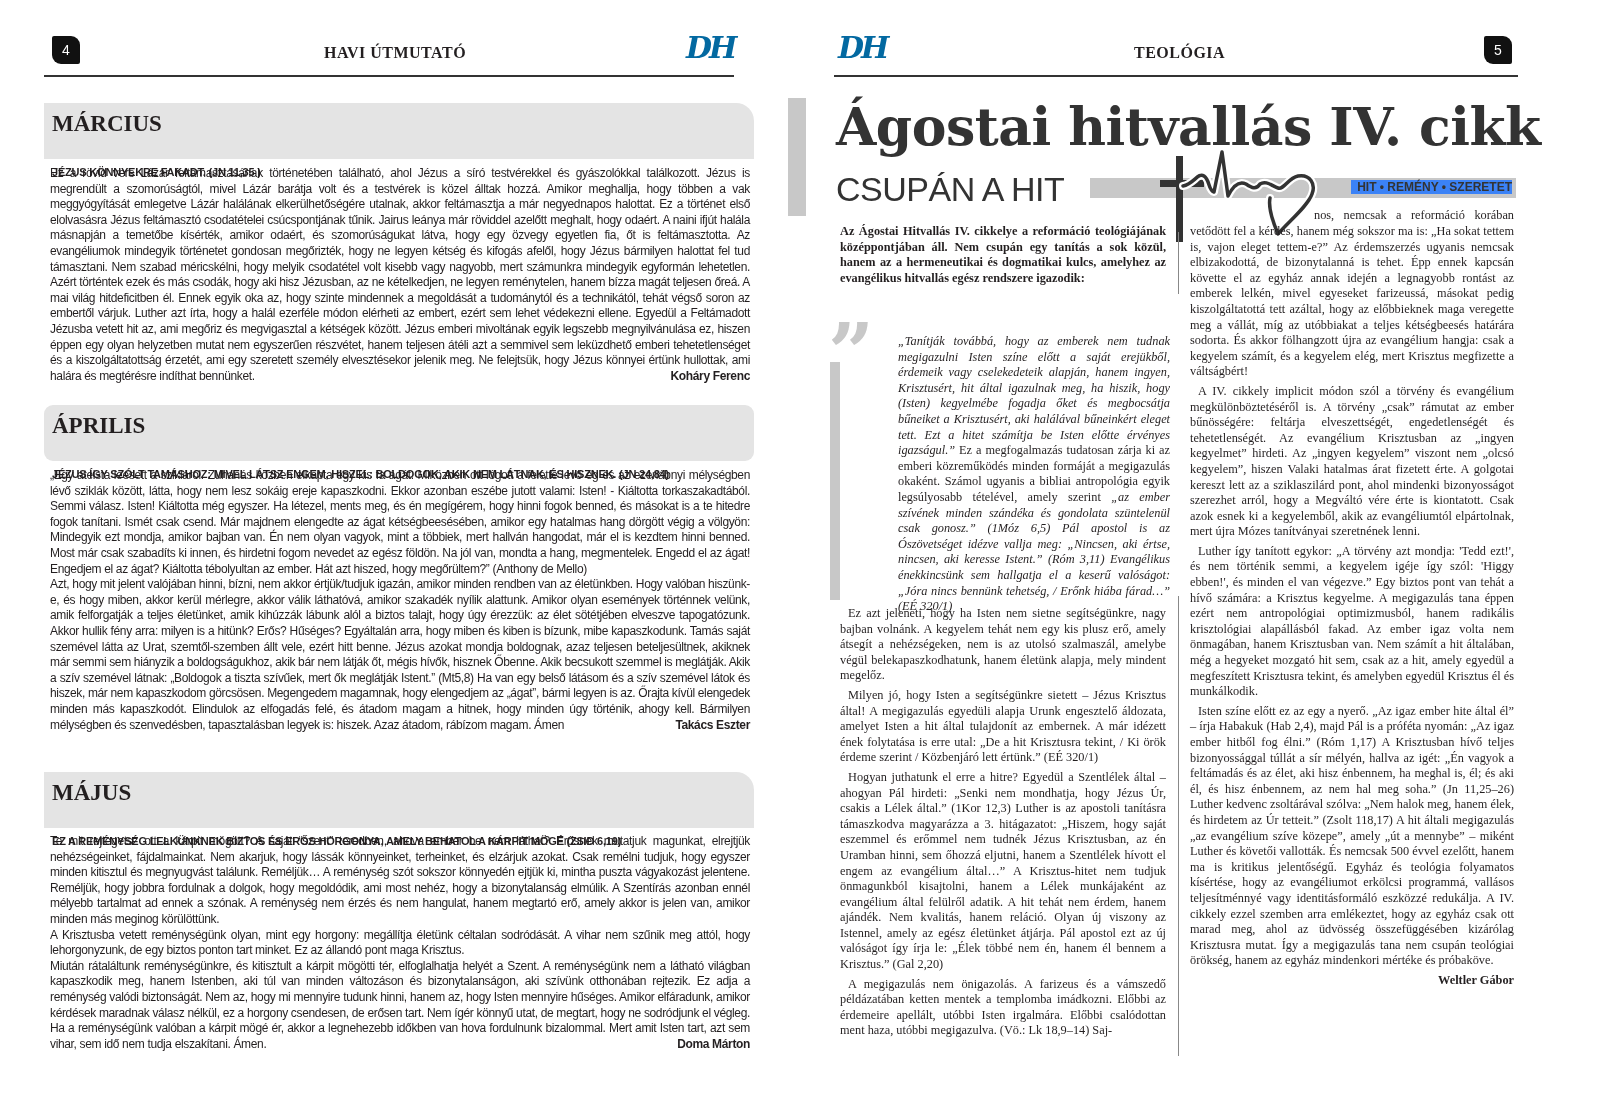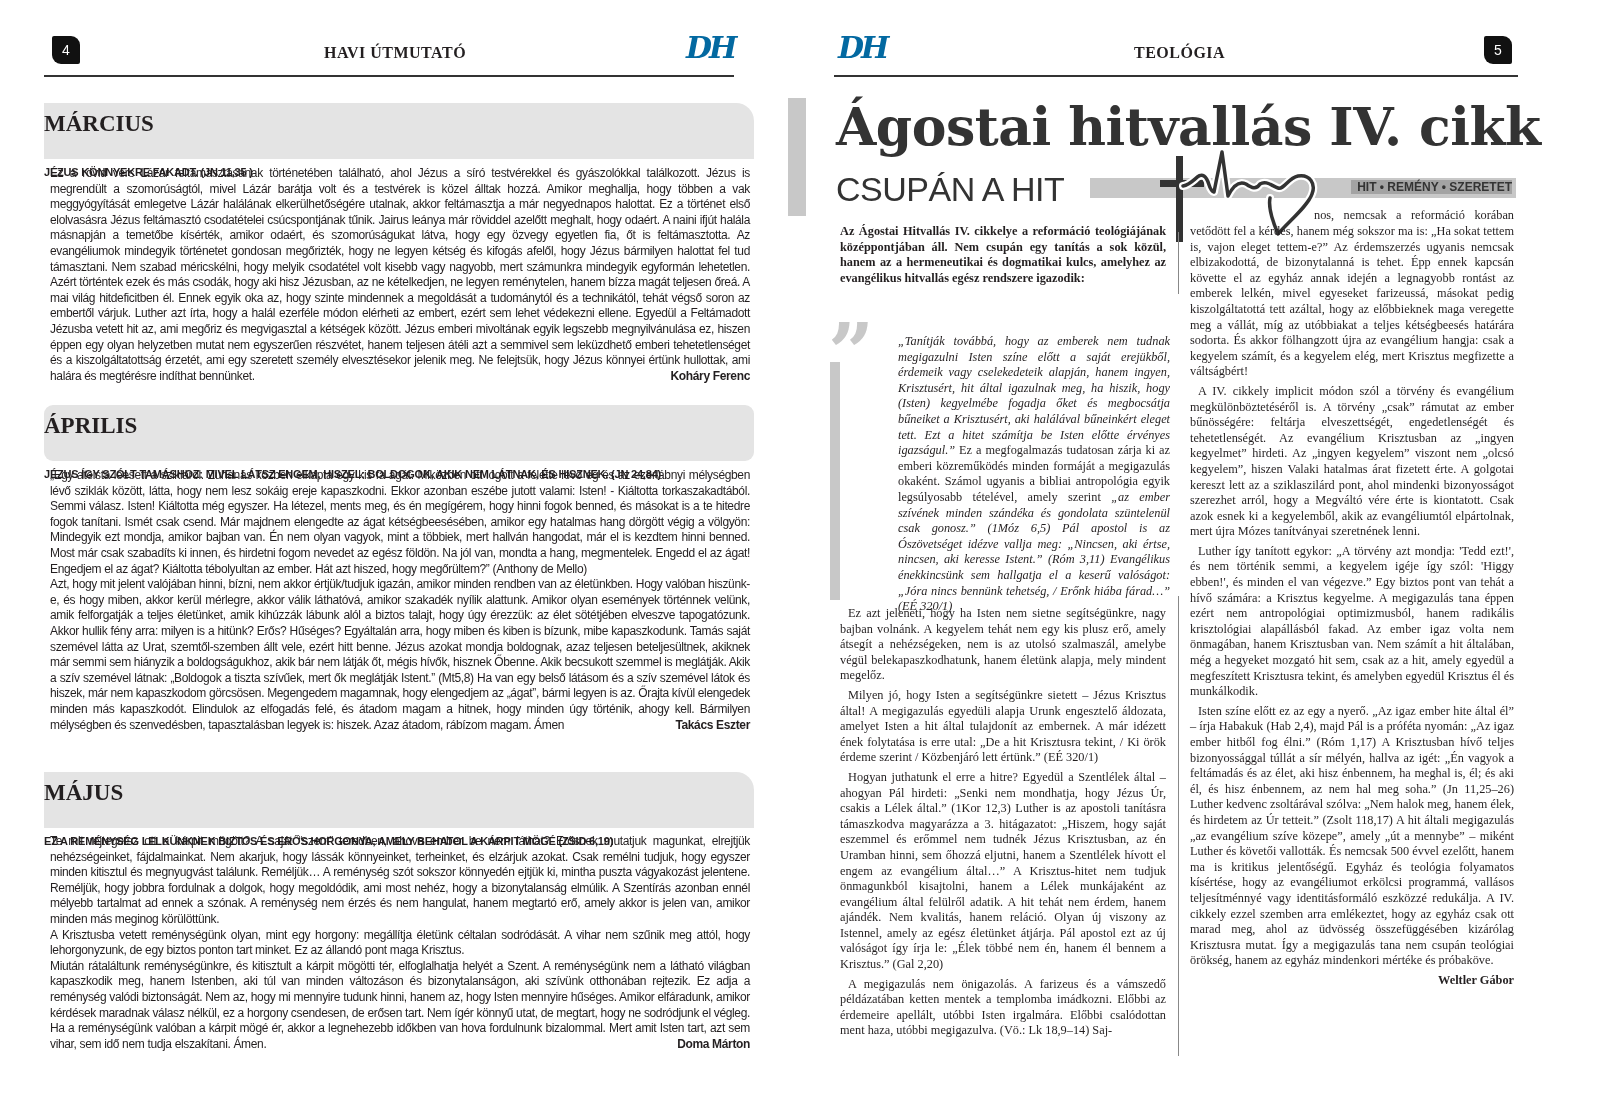--- a/index.html
+++ b/index.html
@@ -4,32 +4,32 @@
 <style>
   html,body{margin:0;padding:0;background:#fff;}
   body{width:1600px;height:1120px;position:relative;overflow:hidden;color:#231f20;}
   .page{position:absolute;top:0;height:1120px;}
   .left{left:0;width:800px;}
   .right{left:800px;width:800px;}
   .pagenum{position:absolute;top:36px;width:28px;height:28px;background:#111;color:#fff;border-radius:2px 9px 2px 9px;font:14px "Liberation Sans",sans-serif;display:flex;align-items:center;justify-content:center;}
   .runhead{position:absolute;top:44px;font:bold 16px "Liberation Serif",serif;letter-spacing:0.5px;}
   .logo{position:absolute;top:30px;font:italic bold 30px "DejaVu Serif",serif;letter-spacing:-3px;color:#0369a1;}
   .rule{position:absolute;top:75px;height:2px;background:#333;}
-  .sechead{position:absolute;left:44px;width:710px;background:#e4e4e4;border-top-right-radius:18px;padding:8px 10px 6px 0;box-sizing:border-box;}
+  .sechead{position:absolute;left:44px;width:710px;background:#e4e4e4;border-top-right-radius:18px;padding:8px 10px 6px 8px;box-sizing:border-box;}
   .sechead h2{margin:0;font:bold 23px "Liberation Serif",serif;line-height:26px;}
   .sechead .verse{font:bold 11px "Liberation Sans",sans-serif;line-height:14px;letter-spacing:-0.2px;margin-top:28px;}
   .body-l{position:absolute;left:50px;width:700px;font:12px/15.6px "Liberation Sans",sans-serif;text-align:justify;letter-spacing:-0.35px;}
   .body-l p{margin:0;}
   .sig{font-weight:bold;float:right;margin-left:10px;}
   
   .graybar{position:absolute;left:788px;top:98px;width:18px;height:118px;background:#c8c8c8;}
   .bigtitle{position:absolute;left:836px;top:96px;font:bold 52px "DejaVu Serif",serif;color:#333;letter-spacing:-0.5px;white-space:nowrap;}
   .subtitle{position:absolute;left:836px;top:170px;font:34px "Liberation Sans",sans-serif;color:#333;letter-spacing:-0.5px;white-space:nowrap;}
   .tagbar{position:absolute;left:1090px;top:178px;width:426px;height:20px;background:#c8c8c8;}
-  .tagtext{position:absolute;right:4px;top:2px;font:bold 12px "Liberation Sans",sans-serif;color:#333;background:#a3a3a3;padding-left:6px;}
+  .tagtext{position:absolute;right:4px;top:2px;font:bold 12px "Liberation Sans",sans-serif;color:#333;background:#3b82f6;padding-left:6px;}
   .emblem{position:absolute;left:1160px;top:150px;}
   .col{position:absolute;font:12.3px/15.6px "Liberation Serif",serif;text-align:justify;}
   .col p{margin:4px;text-indent:8px;}
   .col p.noind{text-indent:0;}
   .c1{left:836px;width:334px;}
   .c2{left:1186px;width:332px;}
   .lead{font-weight:bold;}
   .vline{position:absolute;width:1px;background:#888;}
   .quote{position:absolute;left:836px;top:318px;width:334px;}
   .qmark{position:absolute;left:-8px;top:0;font:bold 80px "DejaVu Serif",serif;color:#c8c8c8;line-height:70px;}

